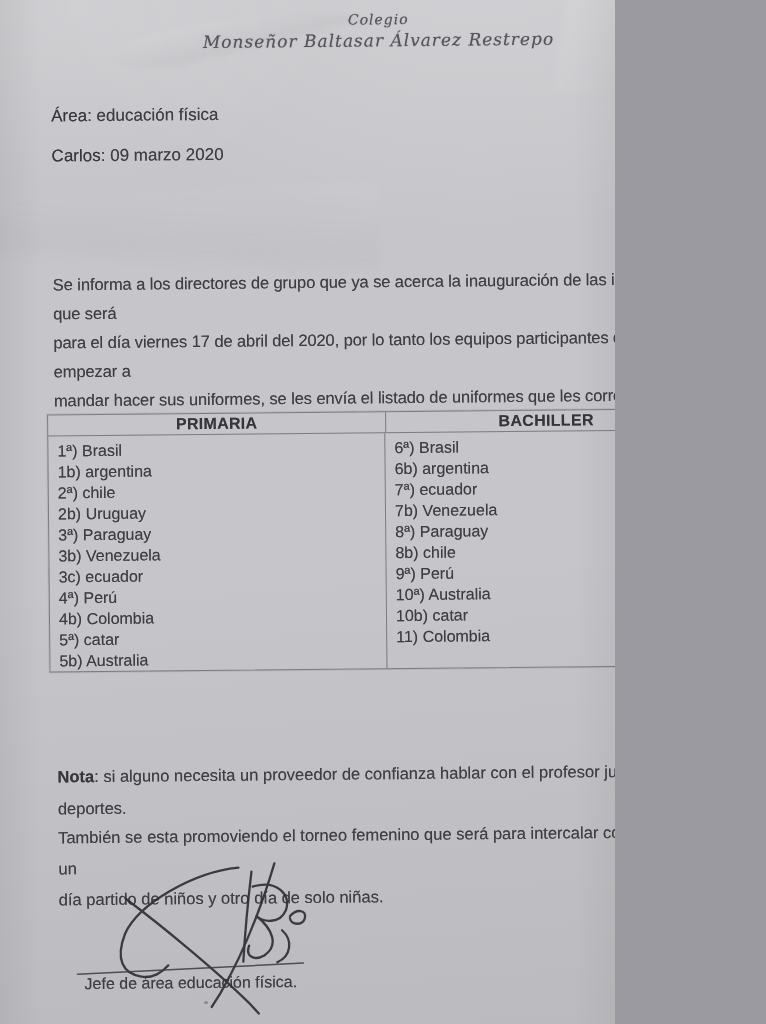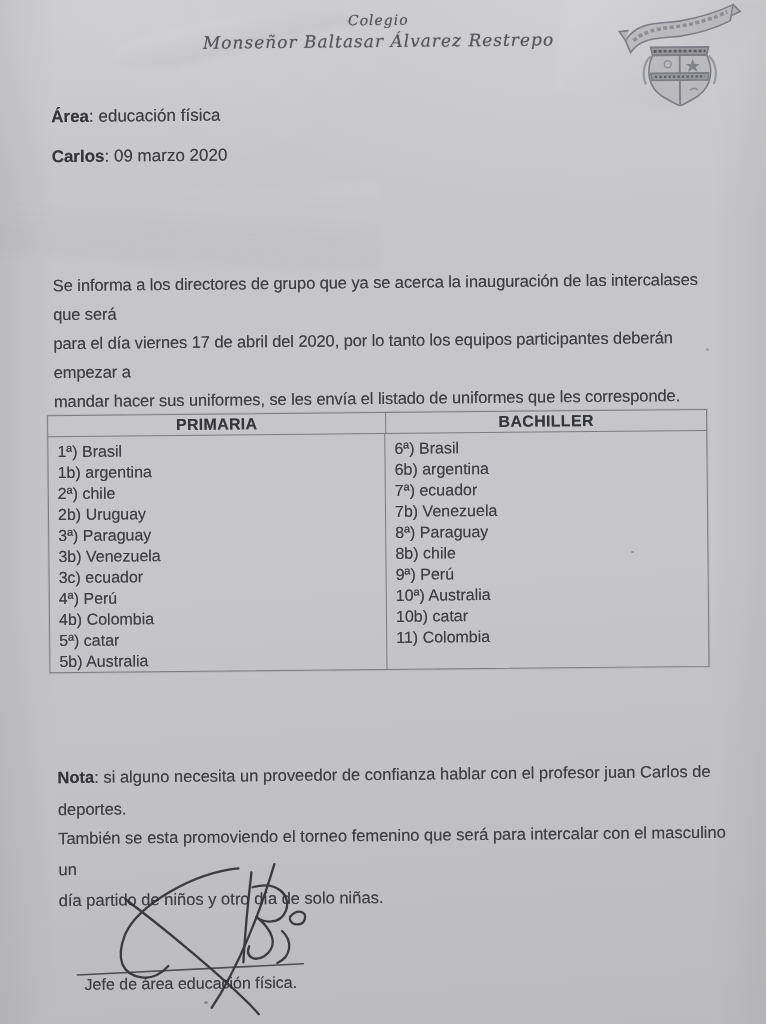--- a/index.html
+++ b/index.html
@@ -1,18 +1,18 @@
 <!DOCTYPE html>
 <html><head>
 <meta charset="utf-8">
 <style>
   html,body{margin:0;padding:0;background:#9a9aa0;}
   .photo{
     position:relative;
-    width:766px;height:1024px;
+    width:615px;height:1024px;
     overflow:hidden;
     font-family:"Liberation Sans",sans-serif;
     color:#3d3d44;
     background:
       radial-gradient(120% 45% at 78% -4%, rgba(255,255,255,.20), rgba(255,255,255,0) 60%),
       radial-gradient(60% 25% at 12% 1%, rgba(255,255,255,.16), rgba(255,255,255,0) 70%),
       linear-gradient(176deg, rgba(0,0,0,0) 55%, rgba(0,0,0,.055) 100%),
       linear-gradient(90deg, rgba(0,0,0,.05), rgba(0,0,0,0) 7%, rgba(0,0,0,0) 93%, rgba(0,0,0,.045)),
       #c6c5c9;
   }
@@ -39,21 +39,21 @@
   }
   .school1{position:absolute;left:0;top:12px;width:766px;text-align:center;font-size:14px;}
   .school2{position:absolute;left:0;top:31px;width:766px;text-align:center;font-size:17px;}
 
   .crest{position:absolute;left:622px;top:3px;}
 
   .txt{text-shadow:0 0 .5px rgba(61,61,68,.6);}
   .meta-row{position:absolute;left:55px;font-size:17px;}
   .meta-area{top:104px;}
   .meta-fecha{top:144px;}
-  .meta-row b{font-weight:bold;color:#35353c;}
+  .meta-row b{font-weight:normal;color:#35353c;}
 
   .intro{
     position:absolute;left:55px;top:251px;width:655px;
     font-size:16.5px;line-height:29px;white-space:pre-line;letter-spacing:-.1px;
   }
 
   .utable{
     position:absolute;left:48px;top:412px;width:658px;height:256px;
     border:1px solid rgba(97,97,106,.75);
     box-shadow:0 0 0 1px rgba(130,130,140,.18);

